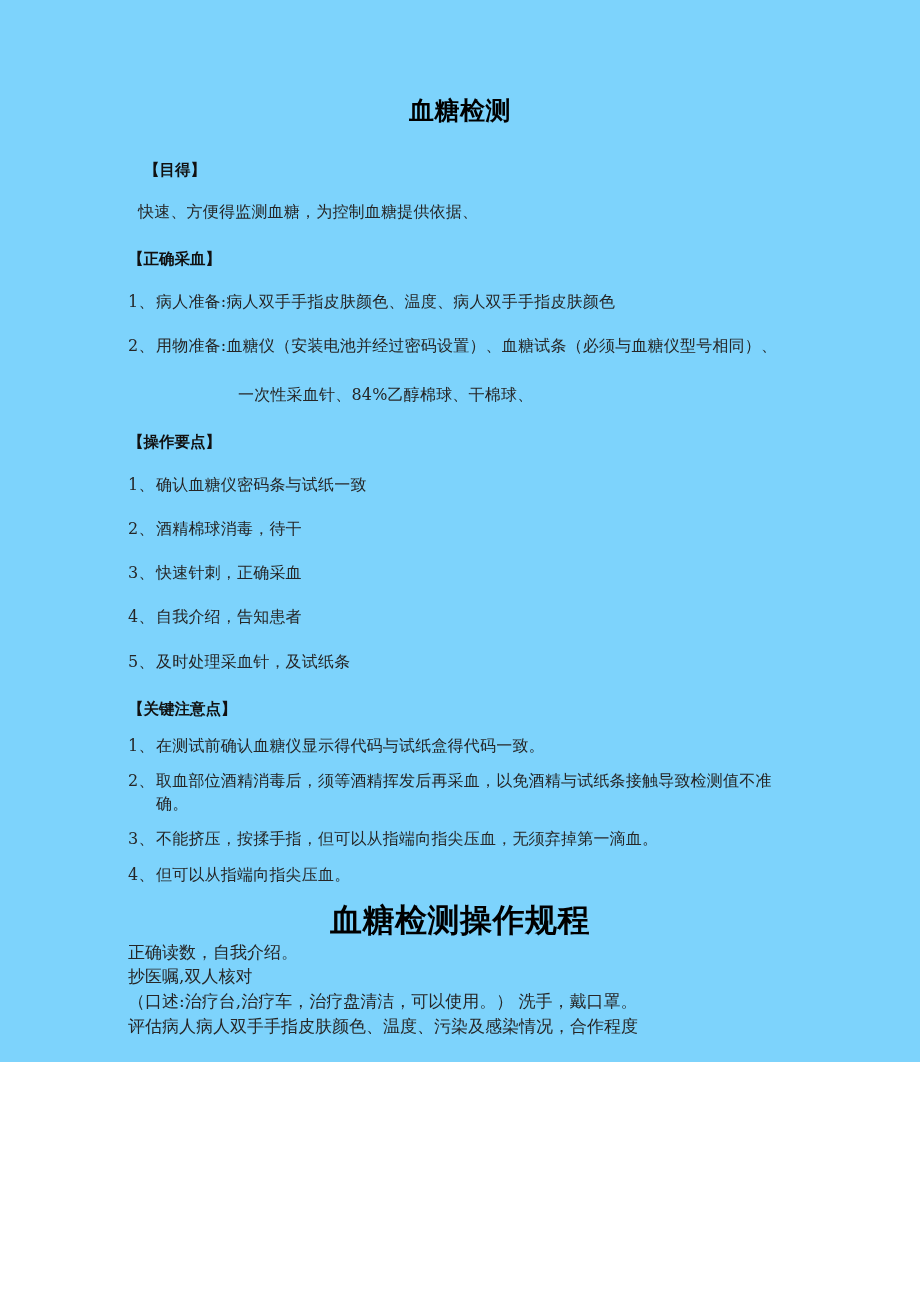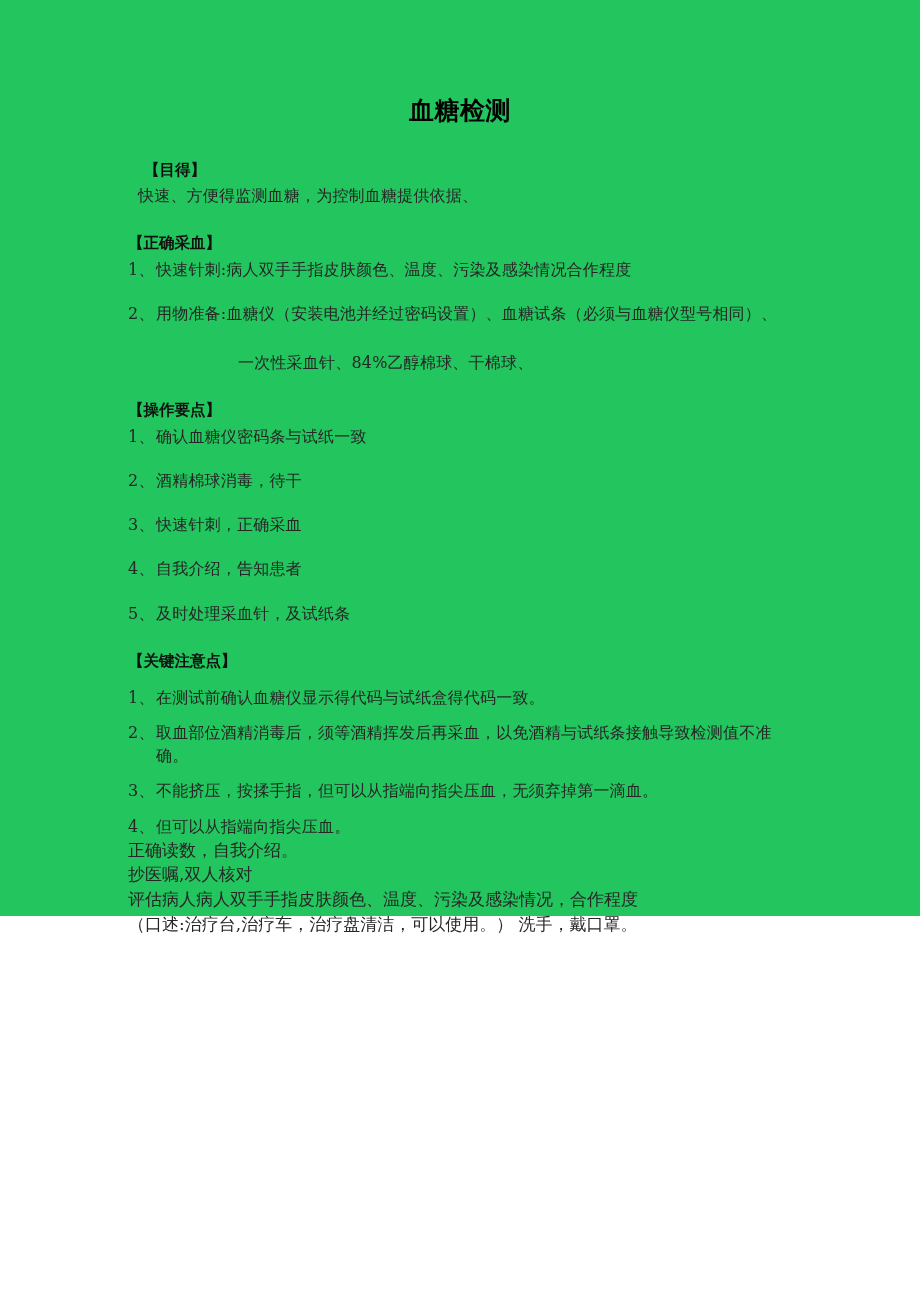--- a/index.html
+++ b/index.html
@@ -10,22 +10,22 @@
   body {
     width: 920px;
     height: 1302px;
     font-family: "DejaVu Serif", "Liberation Serif", serif;
     color: #1a1a1a;
     overflow: hidden;
   }
   .page {
     position: relative;
     width: 920px;
-    height: 916px;
-    background: #22c55e;
+    height: 1062px;
+    background: #7dd3fc;
     box-sizing: border-box;
     padding: 0 128px 0 128px;
   }
 
   
   .doc-title {
     font-family: "DejaVu Sans", "Liberation Sans", sans-serif;
     font-weight: bold;
     font-size: 25px;
     text-align: center;
@@ -88,21 +88,21 @@
   }
   .num-item .marker {
     position: absolute;
     left: 0;
     top: 0;
     white-space: nowrap;
   }
 
   
   .gap-sm  { margin-top: 14px; }
-  .gap-md  { margin-top: 4px; }
+  .gap-md  { margin-top: 20px; }
   .gap-lg  { margin-top: 26px; }
   .gap-xl  { margin-top: 34px; margin-left: 16px; }
   .gap-xxl { margin-top: 44px; }
 
   .list-loose > .num-item + .num-item { margin-top: 21px; }
   .list-tight > .num-item + .num-item { margin-top: 12px; }
 
   .tail-para { font-size: 17px; color: #262626; margin: 0; line-height: 1.45; }
 </style>
 </head>
@@ -113,21 +113,21 @@
   <h1 class="doc-title">血糖检测</h1>
 
   <h2 class="sec-head gap-xl">【目得】</h2>
   <p class="body-line indent-1 gap-md">快速、方便得监测血糖，为控制血糖提供依据、</p>
 
   <h2 class="sec-head gap-lg">【正确采血】</h2>
 
   <ul class="num-list list-loose gap-md">
     <li class="num-item">
       <span class="marker">1、</span>
-      <span>快速针刺:病人双手手指皮肤颜色、温度、污染及感染情况合作程度</span>
+      <span>病人准备:病人双手手指皮肤颜色、温度、病人双手手指皮肤颜色</span>
     </li>
     <li class="num-item">
       <span class="marker">2、</span>
       <span>用物准备:血糖仪（安装电池并经过密码设置）、血糖试条（必须与血糖仪型号相同）、</span>
     </li>
   </ul>
 
   <p class="body-line center-ish gap-lg">一次性采血针、84%乙醇棉球、干棉球、</p>
 
   <h2 class="sec-head gap-lg">【操作要点】</h2>
@@ -169,19 +169,20 @@
     <li class="num-item">
       <span class="marker">3、</span>
       <span>不能挤压，按揉手指，但可以从指端向指尖压血，无须弃掉第一滴血。</span>
     </li>
     <li class="num-item">
       <span class="marker">4、</span>
       <span>但可以从指端向指尖压血。</span>
     </li>
   </ul>
 
+  <h1 class="doc-title-2">血糖检测操作规程</h1>
 
   <p class="tail-para gap-xxl">正确读数，自我介绍。</p>
   <p class="tail-para gap-xxl">抄医嘱,双人核对</p>
+  <p class="tail-para gap-xxl">（口述:治疗台,治疗车，治疗盘清洁，可以使用。） 洗手，戴口罩。</p>
   <p class="tail-para gap-xxl">评估病人病人双手手指皮肤颜色、温度、污染及感染情况，合作程度</p>
-  <p class="tail-para gap-xxl">（口述:治疗台,治疗车，治疗盘清洁，可以使用。） 洗手，戴口罩。</p>
 
 </div>
 
 </body></html>

